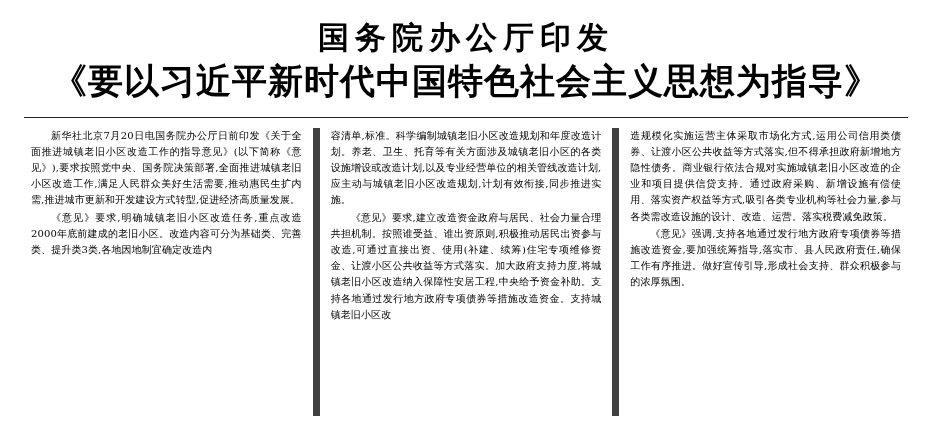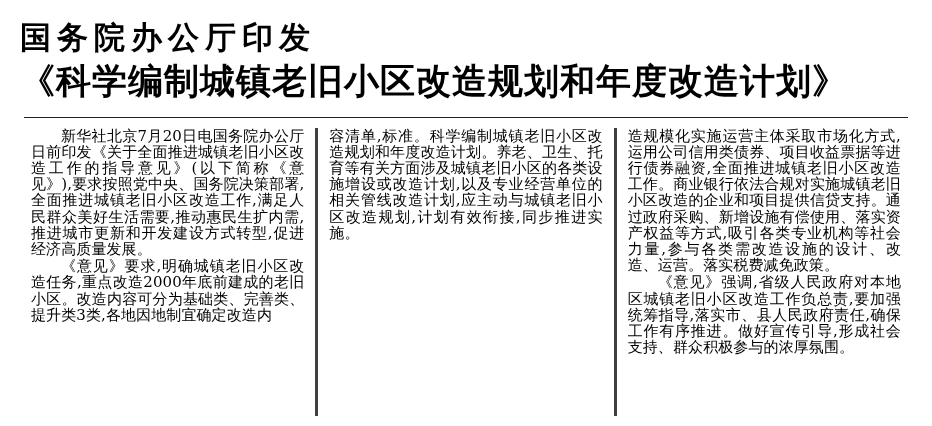--- a/index.html
+++ b/index.html
@@ -14,21 +14,21 @@
     overflow: hidden;
   }
   .page {
     position: relative;
     width: 932px;
     height: 426px;
     box-sizing: border-box;
     padding: 18px 20px 10px 20px;
   }
   .headline {
-    text-align: left;
+    text-align: center;
     font-family: "DejaVu Serif", "Liberation Serif", serif;
     font-weight: bold;
     color: #000000;
   }
   .headline .line1 {
     font-size: 31px;
     letter-spacing: 6px;
     line-height: 1.25;
     margin-bottom: 2px;
   }
@@ -47,58 +47,59 @@
     gap: 0px;
     height: 288px;
   }
   .col {
     flex: 1 1 0;
     padding: 0 11px;
     box-sizing: border-box;
     position: relative;
   }
   .col + .col {
-    border-left: 3px solid #404040;
+    border-left: 7px solid #404040;
   }
   .col p {
     margin: 0 0 1px 0;
     font-family: "DejaVu Serif", "Liberation Serif", serif;
-    font-size: 15px;
+    font-size: 10px;
     line-height: 16.2px;
     text-align: justify;
     text-justify: inter-ideograph;
     color: #000000;
     letter-spacing: 0.1px;
   }
   .col p.indent {
     text-indent: 2em;
   }
 </style>
 </head>
 <body>
 
 <div class="page">
 
   <div class="headline">
     <div class="line1">国务院办公厅印发</div>
-    <div class="line2">《科学编制城镇老旧小区改造规划和年度改造计划》</div>
+    <div class="line2">《要以习近平新时代中国特色社会主义思想为指导》</div>
   </div>
 
   <div class="rule"></div>
 
   <div class="columns">
 
     <div class="col">
       <p class="indent">新华社北京7月20日电国务院办公厅日前印发《关于全面推进城镇老旧小区改造工作的指导意见》(以下简称《意见》),要求按照党中央、国务院决策部署,全面推进城镇老旧小区改造工作,满足人民群众美好生活需要,推动惠民生扩内需,推进城市更新和开发建设方式转型,促进经济高质量发展。</p>
       <p class="indent">《意见》要求,明确城镇老旧小区改造任务,重点改造2000年底前建成的老旧小区。改造内容可分为基础类、完善类、提升类3类,各地因地制宜确定改造内</p>
     </div>
 
     <div class="col">
       <p>容清单,标准。科学编制城镇老旧小区改造规划和年度改造计划。养老、卫生、托育等有关方面涉及城镇老旧小区的各类设施增设或改造计划,以及专业经营单位的相关管线改造计划,应主动与城镇老旧小区改造规划,计划有效衔接,同步推进实施。</p>
+      <p class="indent">《意见》要求,建立改造资金政府与居民、社会力量合理共担机制。按照谁受益、谁出资原则,积极推动居民出资参与改造,可通过直接出资、使用(补建、续筹)住宅专项维修资金、让渡小区公共收益等方式落实。加大政府支持力度,将城镇老旧小区改造纳入保障性安居工程,中央给予资金补助。支持各地通过发行地方政府专项债券等措施改造资金。支持城镇老旧小区改</p>
     </div>
 
     <div class="col">
-      <p>造规模化实施运营主体采取市场化方式,运用公司信用类债券、项目收益票据等进行债券融资,全面推进城镇老旧小区改造工作。商业银行依法合规对实施城镇老旧小区改造的企业和项目提供信贷支持。通过政府采购、新增设施有偿使用、落实资产权益等方式,吸引各类专业机构等社会力量,参与各类需改造设施的设计、改造、运营。落实税费减免政策。</p>
-      <p class="indent">《意见》强调,省级人民政府对本地区城镇老旧小区改造工作负总责,要加强统筹指导,落实市、县人民政府责任,确保工作有序推进。做好宣传引导,形成社会支持、群众积极参与的浓厚氛围。</p>
+      <p>造规模化实施运营主体采取市场化方式,运用公司信用类债券、让渡小区公共收益等方式落实,但不得承担政府新增地方隐性债务。商业银行依法合规对实施城镇老旧小区改造的企业和项目提供信贷支持。通过政府采购、新增设施有偿使用、落实资产权益等方式,吸引各类专业机构等社会力量,参与各类需改造设施的设计、改造、运营。落实税费减免政策。</p>
+      <p class="indent">《意见》强调,支持各地通过发行地方政府专项债券等措施改造资金,要加强统筹指导,落实市、县人民政府责任,确保工作有序推进。做好宣传引导,形成社会支持、群众积极参与的浓厚氛围。</p>
     </div>
 
   </div>
 </div>
 
 </body></html>

